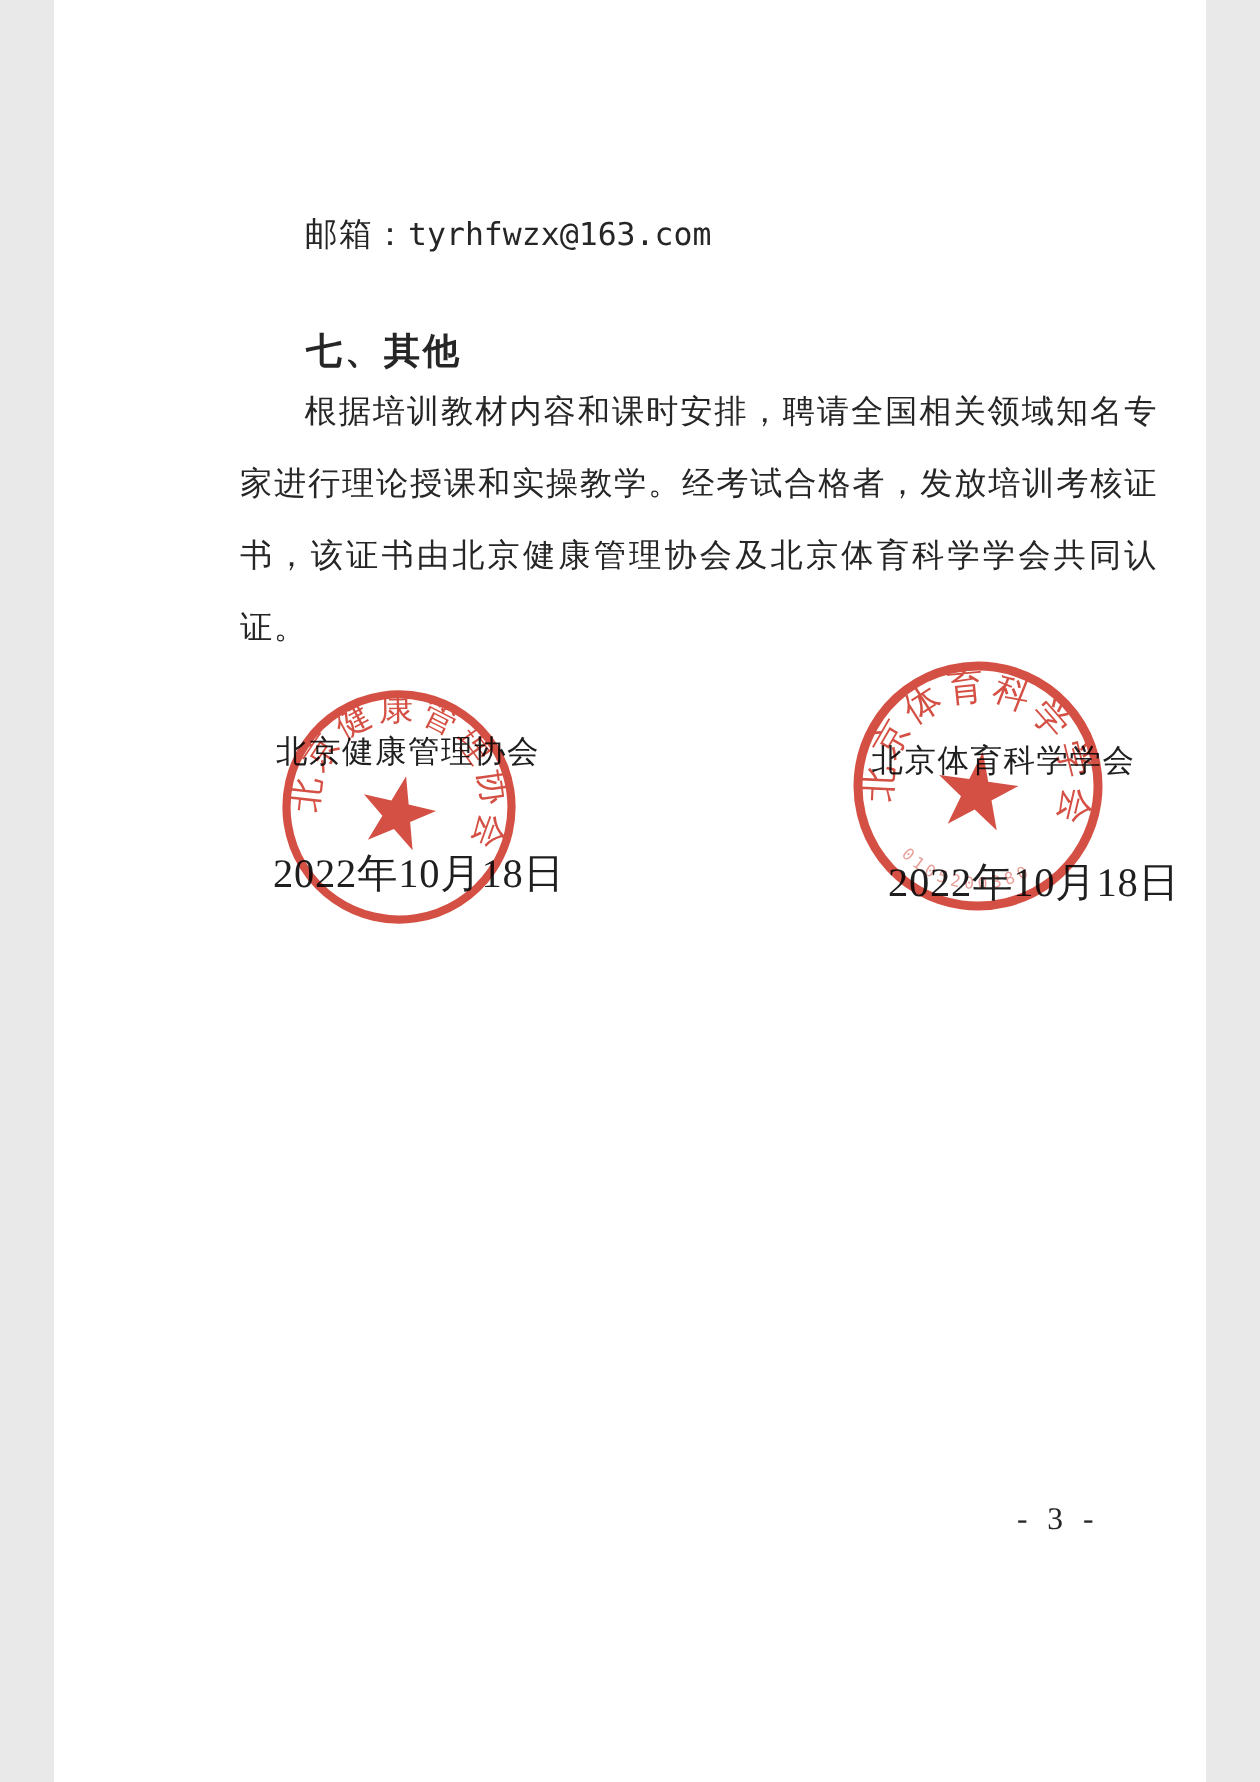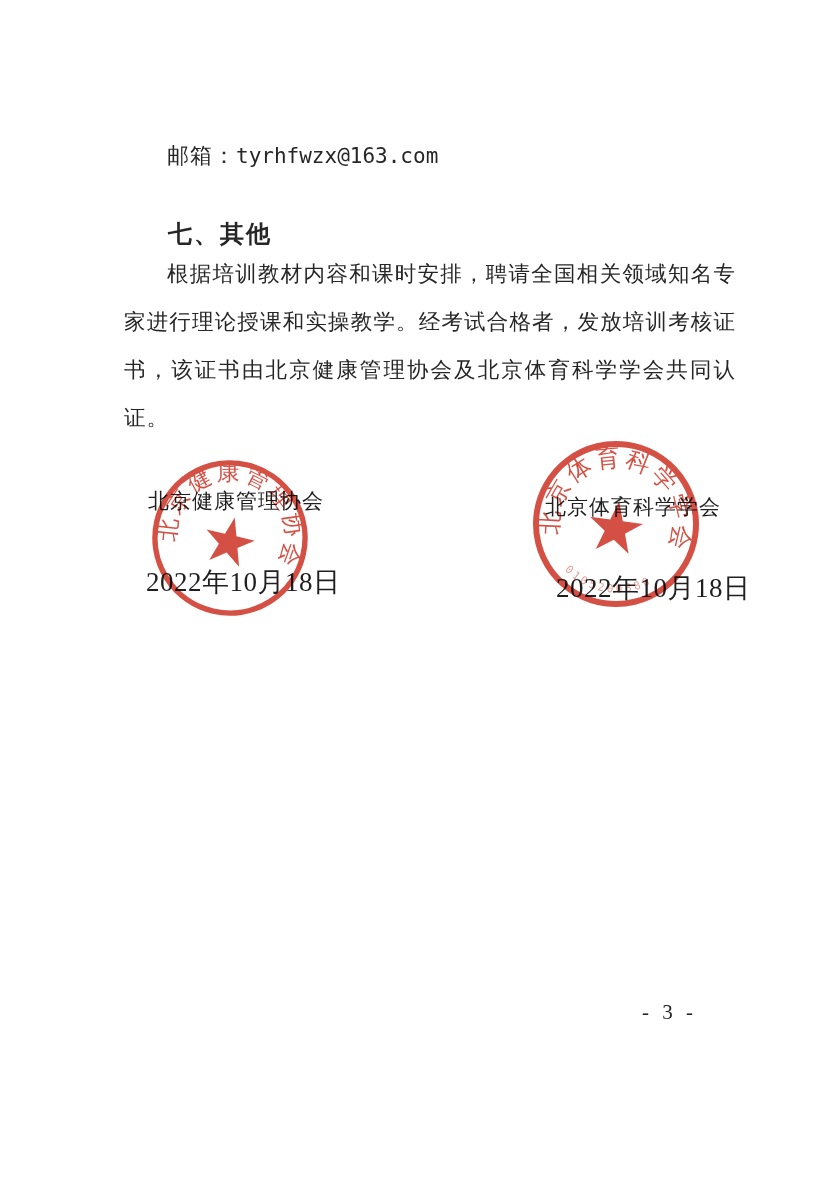--- a/index.html
+++ b/index.html
@@ -1,18 +1,18 @@
 <!DOCTYPE html>
 <html><head>
 <meta charset="utf-8">
 <style>
   html,body{margin:0;padding:0;background:#e9e9e9;}
   .page{
     position:relative;
-    width:840px;height:1188px;
+    width:768px;height:1188px;
     margin:0 auto;
     background:#ffffff;
     overflow:hidden;
     font-family:"Liberation Serif", serif;
     color:#262626;
   }
   .email-line{
     position:absolute;left:167px;top:141px;
     font-size:22px;letter-spacing:1px;white-space:nowrap;
   }

